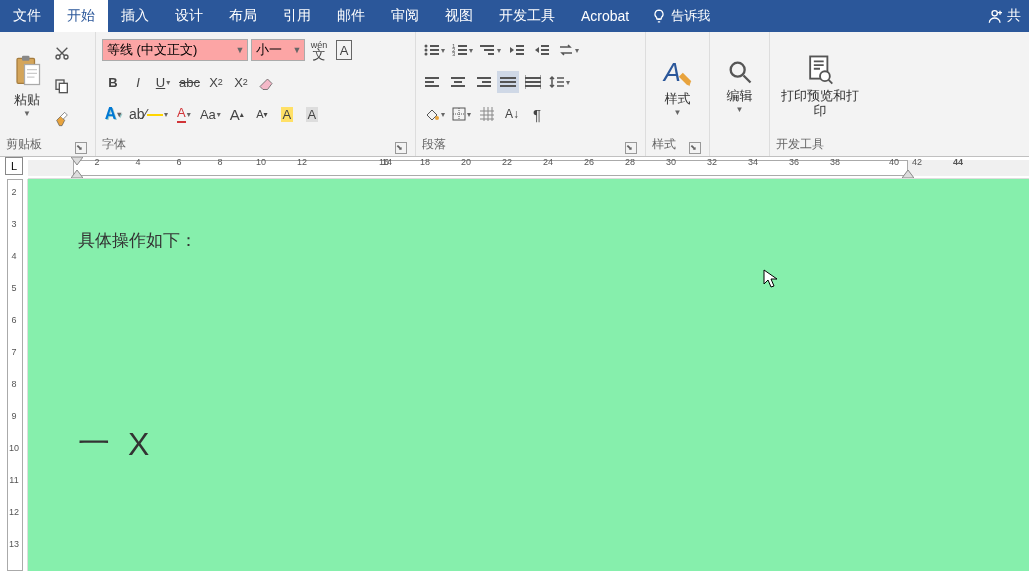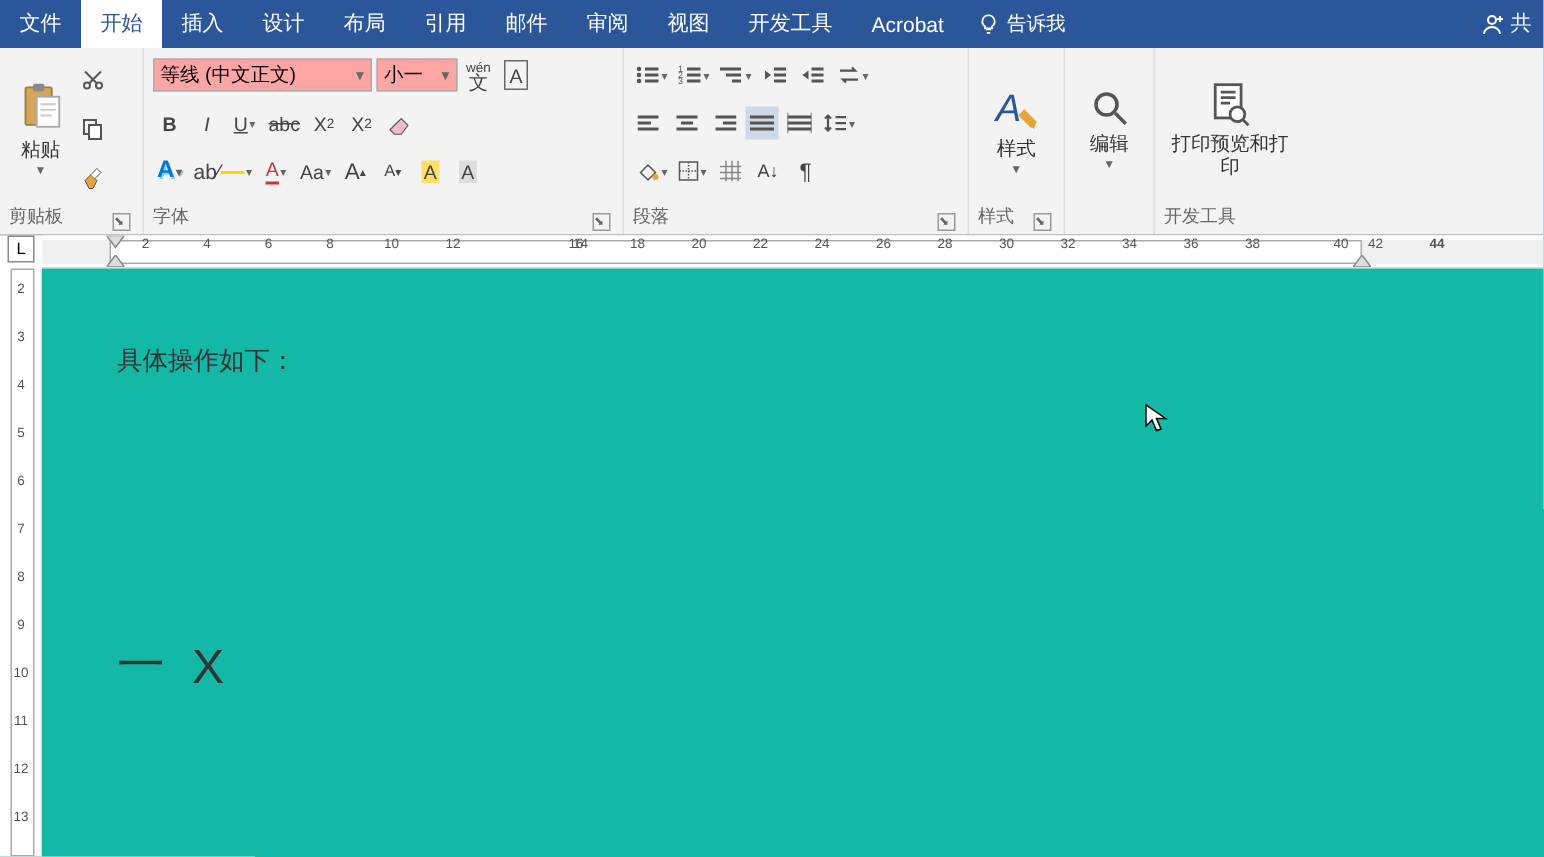--- a/index.html
+++ b/index.html
@@ -35,21 +35,21 @@
 .ruler-h { height: 22px; background: #fff; border-bottom: 1px solid #ddd; position: relative; margin-left: 28px; overflow: hidden; }
 .ruler-h .bg { position: absolute; left: 0; right: 0; top: 3px; height: 16px; background: #f0f0f0; }
 .ruler-h .active { position: absolute; top: 3px; height: 16px; background: #fff; border: 1px solid #aaa; }
 .ruler-h .tick { position: absolute; top: 0; font-size: 9px; color: #555; width: 20px; text-align: center; }
 
 .doc-area { position: absolute; left: 0; right: 0; top: 179px; bottom: 0; display: flex; }
 .ruler-v { width: 28px; background: #fff; border-right: 1px solid #ddd; position: relative; }
 .ruler-v .bg { position: absolute; top: 0; bottom: 0; left: 7px; width: 16px; background: #fff; border: 1px solid #aaa; }
 .ruler-v .tick { position: absolute; left: 0; width: 28px; text-align: center; font-size: 9px; color: #555; }
 
-.page { flex: 1; background: #14b8a6; padding: 50px 50px 0 50px; position: relative; }
+.page { flex: 1; background: #86efac; padding: 50px 50px 0 50px; position: relative; }
 .page .line1 { font-size: 17px; color: #333; }
 .page .line2 { font-size: 32px; color: #333; margin-top: 170px; display: flex; align-items: center; gap: 18px; }
 
 .cursor { position: absolute; width: 16px; height: 20px; }
 
 
 .svgicon { display: block; }
 .boxed { border: 1px solid #666; padding: 0 3px; height: 20px; display: flex; align-items: center; }
 .blue { color: #0078d4; }
 .red { color: #d13438; }

